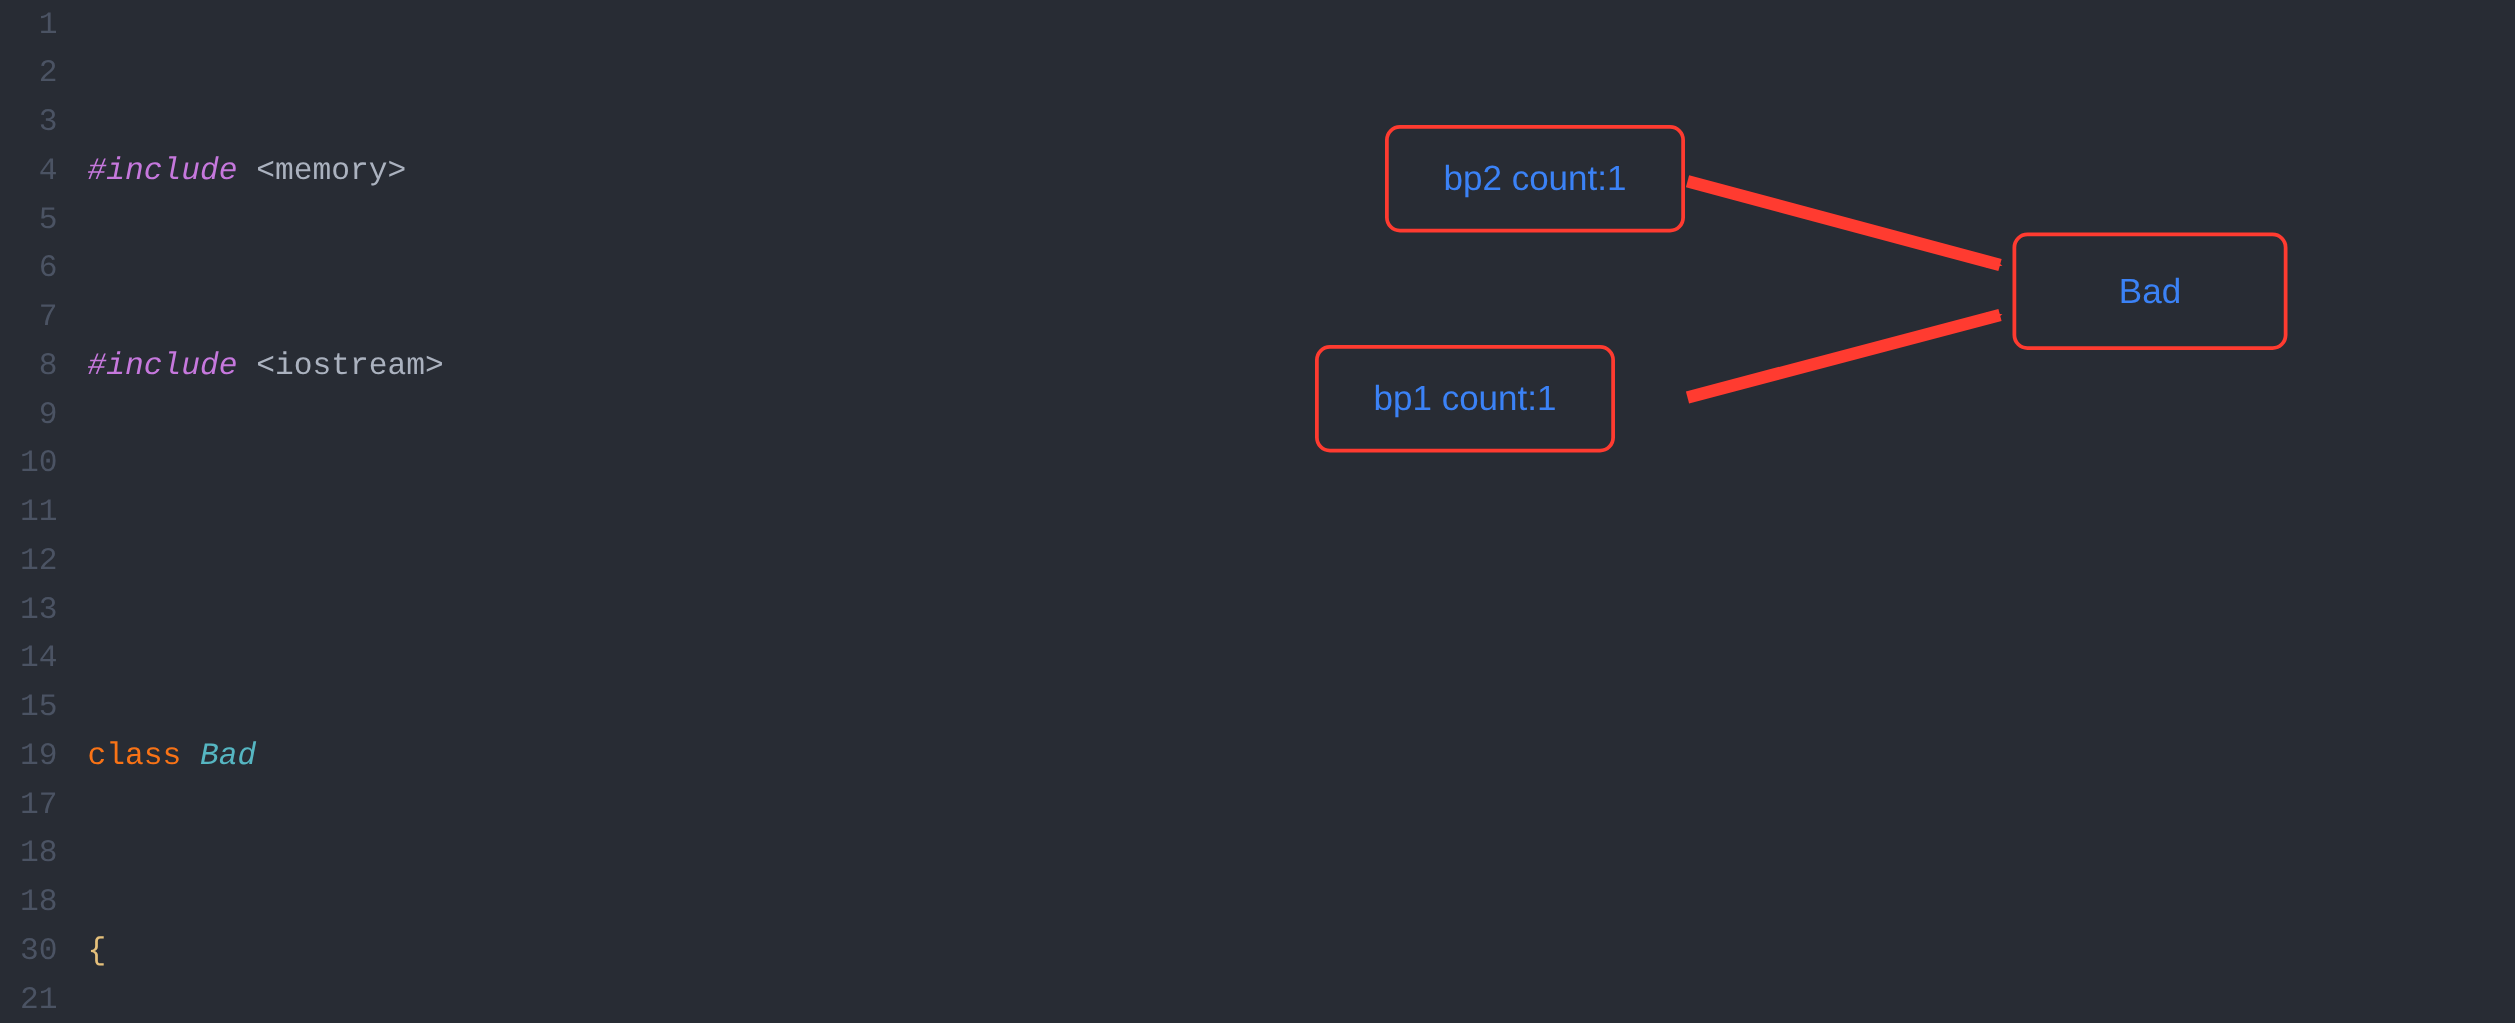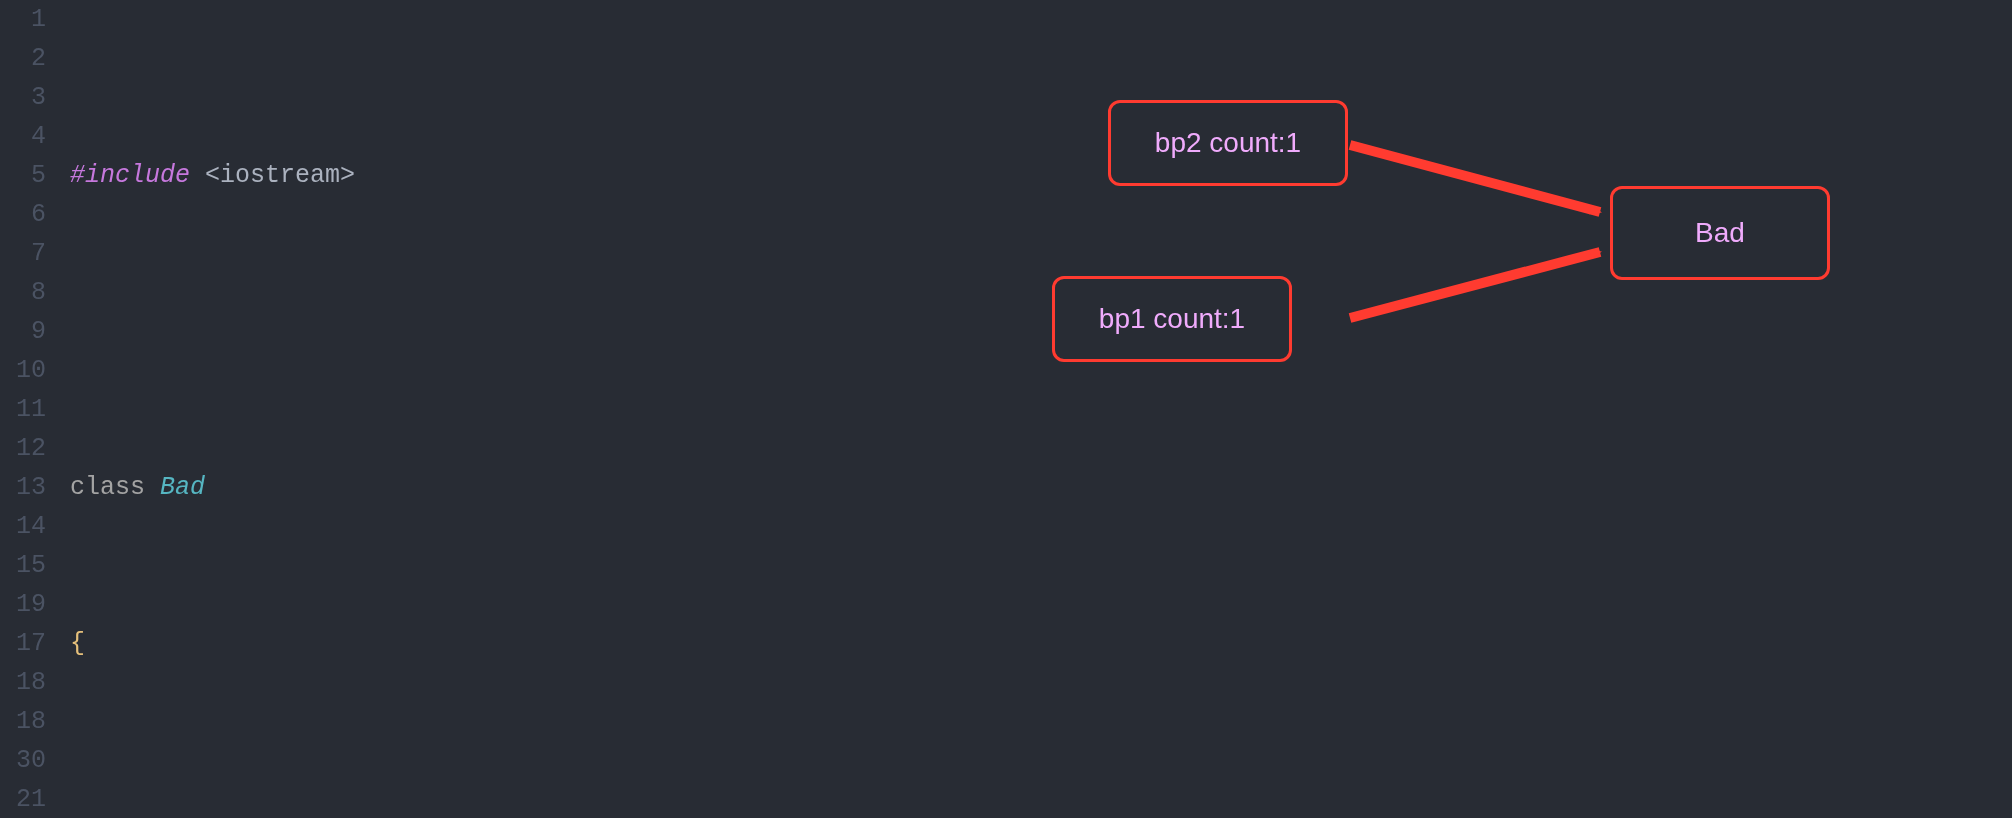--- a/index.html
+++ b/index.html
@@ -3,32 +3,32 @@
 <meta charset="utf-8">
 <style>
   * { margin:0; padding:0; box-sizing:border-box; }
   html,body { width:2012px; height:818px; background:#282c34; font-family:Menlo,Monaco,Consolas,"Courier New",monospace; font-size:25px; line-height:39px; overflow:hidden; }
   .editor { display:flex; width:100%; height:100%; }
   .gutter { width:60px; text-align:right; color:#4b5363; user-select:none; padding-right:14px; padding-top:0; }
   .gutter div { height:39px; }
   .code { position:relative; padding-left:10px; color:#abb2bf; white-space:pre; }
   .line { height:39px; position:relative; }
   
-  .kw    { color:#a3a3a3; }
+  .kw    { color:#f97316; }
   .preproc { color:#c678dd; font-style:italic; }
   .type  { color:#56b6c2; font-style:italic; }
   .brace { color:#e5c07b; }
   .incl-path { color:#abb2bf; }
 
   
   .dbox {
     position:absolute;
     border:3px solid #ff3b30;
     border-radius:12px;
-    color:#f0abfc;
+    color:#3b82f6;
     font-family:-apple-system,BlinkMacSystemFont,Helvetica,Arial,sans-serif;
     font-size:28px;
     display:flex;
     align-items:center;
     justify-content:center;
     padding:0 20px;
     white-space:nowrap;
     line-height:1;
   }
   svg.arrows { position:absolute; left:0; top:0; pointer-events:none; }
@@ -56,20 +56,21 @@
     <div>19</div>
     <div>17</div>
     <div>18</div>
     <div>18</div>
     <div>30</div>
     <div>21</div>
   </div>
 
   <div class="code">
     
+    <div class="line"><span class="preproc">#include</span><span> </span><span class="incl-path">&lt;memory&gt;</span></div>
     
     <div class="line"><span class="preproc">#include</span><span> </span><span class="incl-path">&lt;iostream&gt;</span></div>
     
     <div class="line"></div>
     
     <div class="line"><span class="kw">class</span><span> </span><span class="type">Bad</span></div>
     
     <div class="line"><span class="brace">{</span></div>
     
     

